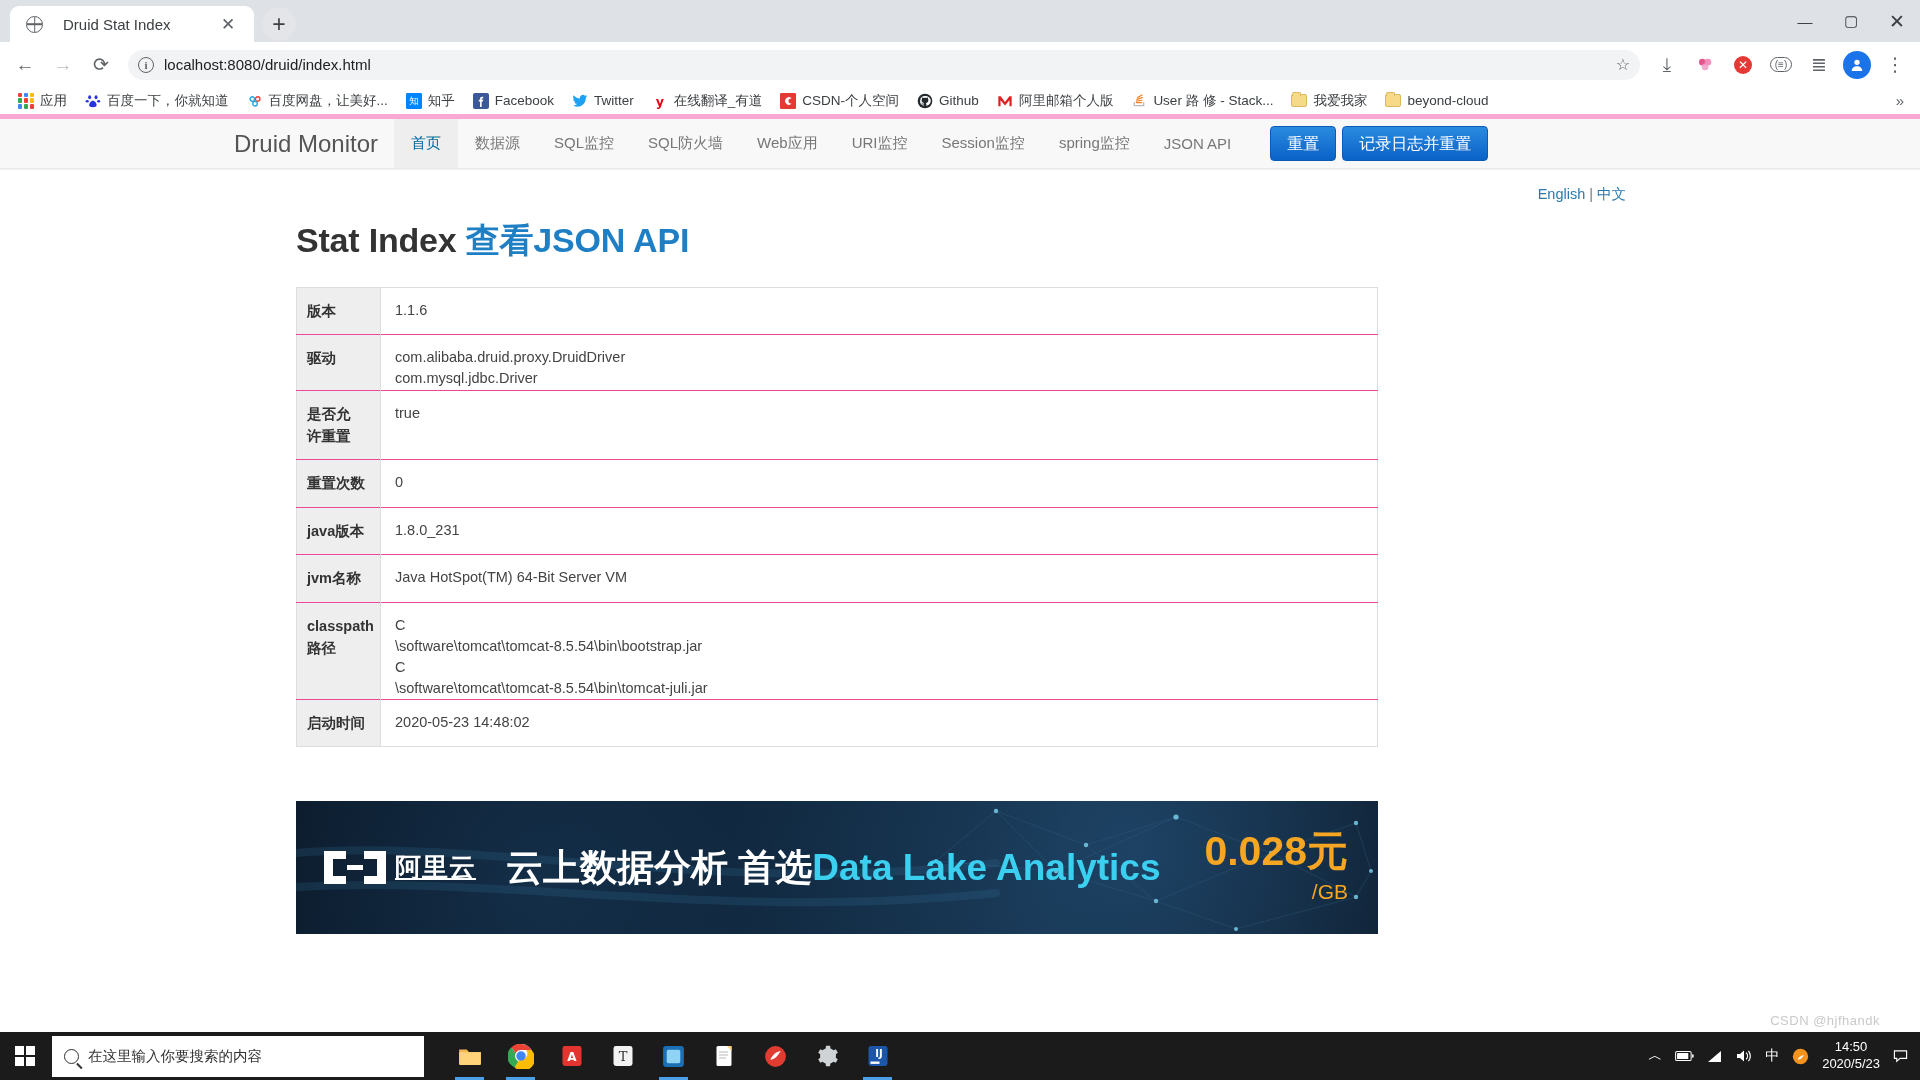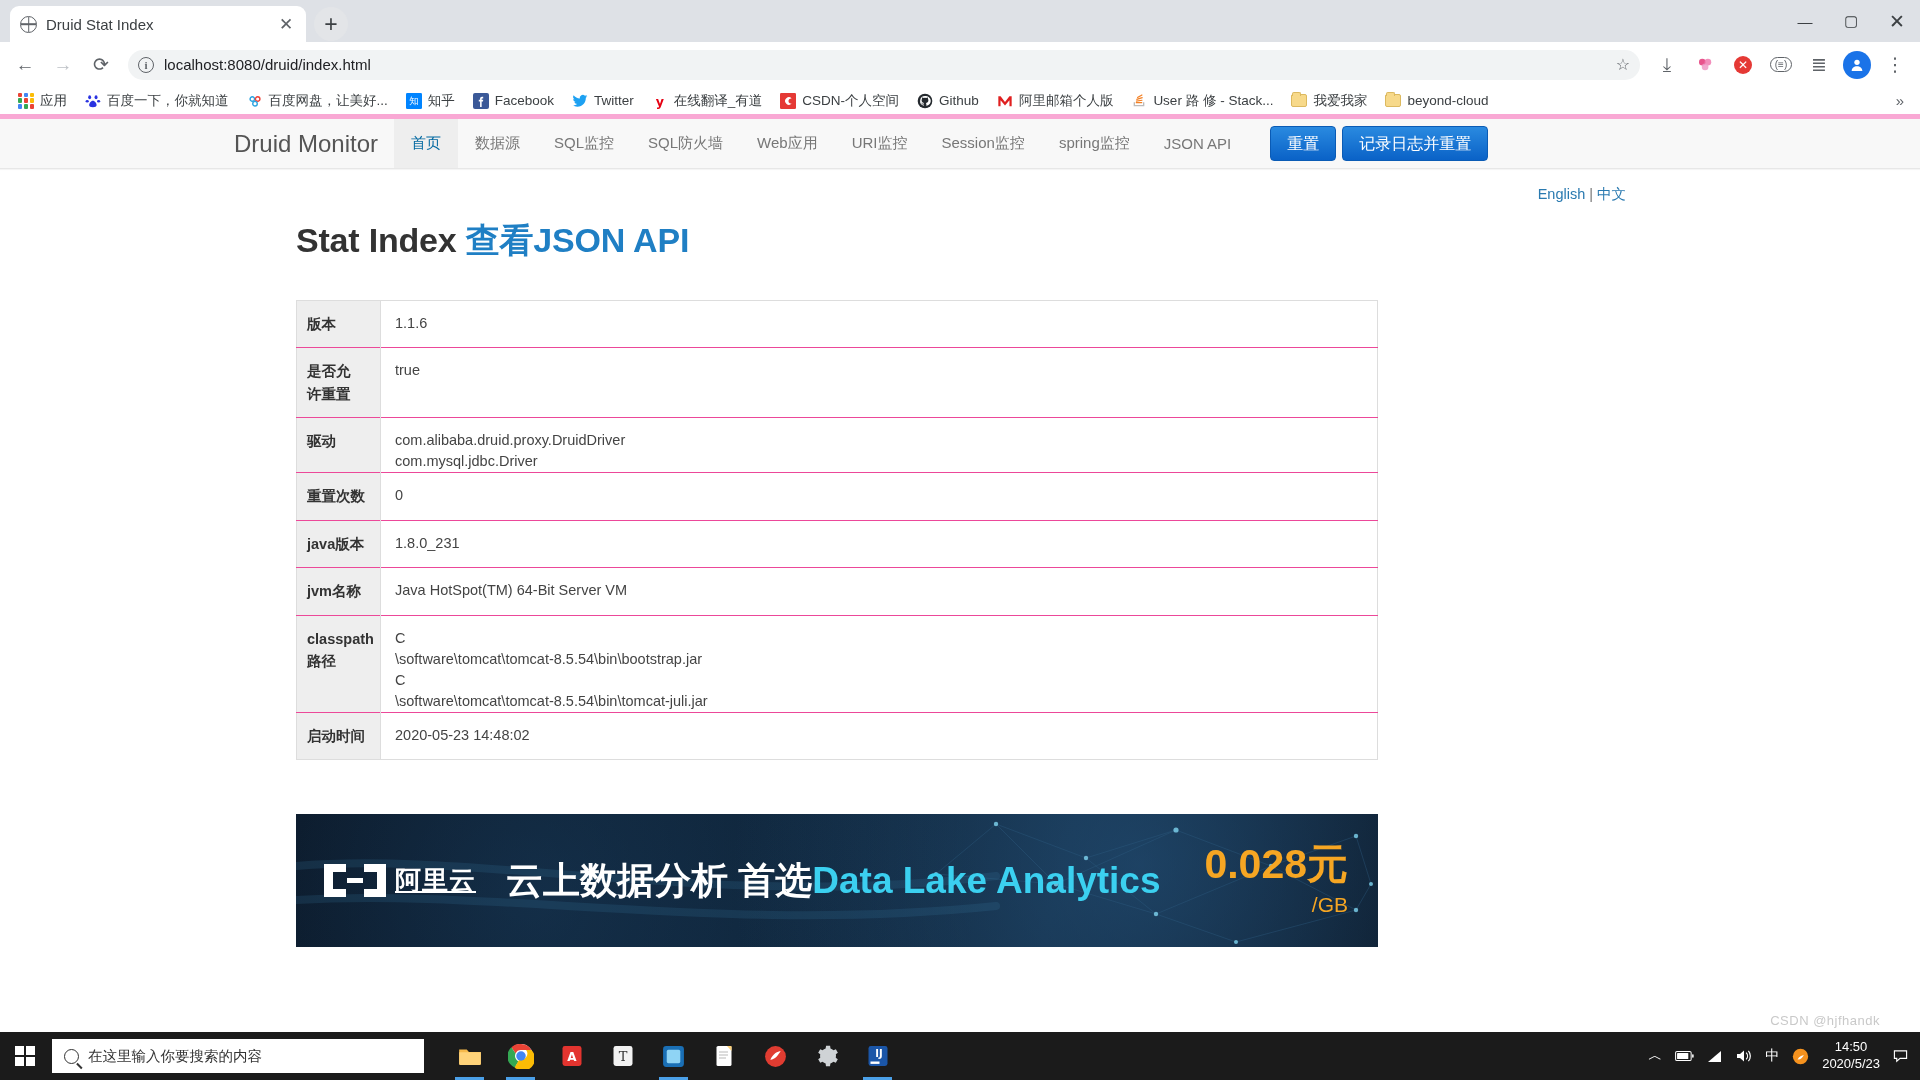--- a/index.html
+++ b/index.html
@@ -17,27 +17,27 @@
     height: 42px;
     background: #dee1e6;
     display: flex;
     align-items: flex-end;
     padding-left: 10px;
     position: relative;
     flex: 0 0 42px;
   }
   .tab {
     height: 36px;
-    width: 296px;
+    width: 244px;
     background: #ffffff;
     border-radius: 9px 9px 0 0;
     display: flex;
     align-items: center;
-    padding: 0 10px;
-    gap: 9px;
+    padding: 0 16px;
+    gap: 20px;
   }
   .tab-favicon {
     width: 17px; height: 17px; flex: 0 0 17px;
     border-radius: 50%;
     border: 1.6px solid #5f6368;
     position: relative;
   }
   .tab-favicon::before {
     content: "";
     position: absolute; left: 50%; top: 0; bottom: 0;
@@ -210,21 +210,21 @@
     color: #555;
   }
   .lang-row a { color: #2a7ab0; text-decoration: none; }
   .lang-sep { color: #777; padding: 0 4px; }
 
   .page-title {
     font-size: 34px;
     font-weight: bold;
     color: #333;
     margin-top: 14px;
-    margin-bottom: 36px;
+    margin-bottom: 23px;
     letter-spacing: -.2px;
   }
   .page-title .api-link { color: #1f7fc4; text-decoration: none; }
 
   table.stat {
     width: 1082px;
     border-collapse: collapse;
     border: 1px solid #dddddd;
     background: #fff;
   }
@@ -322,21 +322,21 @@
     width: 50px; height: 48px;
     display: flex; align-items: center; justify-content: center;
   }
   .win-logo {
     width: 20px; height: 20px;
     display: grid; grid-template-columns: 1fr 1fr; grid-template-rows: 1fr 1fr;
     gap: 2.2px;
   }
   .win-logo i { background: #ffffff; display: block; }
   .searchbox {
-    width: 372px; height: 34px;
+    width: 372px; height: 41px;
     background: #ffffff;
     display: flex; align-items: center; gap: 9px;
     padding: 0 12px; margin-left: 2px;
   }
   .searchbox .mag {
     width: 15px; height: 15px; border: 1.7px solid #333; border-radius: 50%;
     position: relative; flex: 0 0 15px;
   }
   .searchbox .mag::after {
     content:""; position:absolute; right:-5px; bottom:-4px;
@@ -570,31 +570,31 @@
 
         <table class="stat">
           <tbody>
             <tr>
               <th>版本</th>
               <td>
                 <div>1.1.6</div>
               </td>
             </tr>
             <tr>
+              <th>驱动</th>
+              <td>
+                <div>com.alibaba.druid.proxy.DruidDriver</div>
+                <div>com.mysql.jdbc.Driver</div>
+              </td>
+            </tr>
+            <tr>
               <th style="width:84px"><span style="display:inline-block;width:52px">是否允许重置</span></th>
               <td>
                 <div>true</div>
                 <div style="height:20px">&nbsp;</div>
-              </td>
-            </tr>
-            <tr>
-              <th>驱动</th>
-              <td>
-                <div>com.alibaba.druid.proxy.DruidDriver</div>
-                <div>com.mysql.jdbc.Driver</div>
               </td>
             </tr>
             <tr>
               <th>重置次数</th>
               <td>
                 <div>0</div>
               </td>
             </tr>
             <tr>
               <th>java版本</th>

